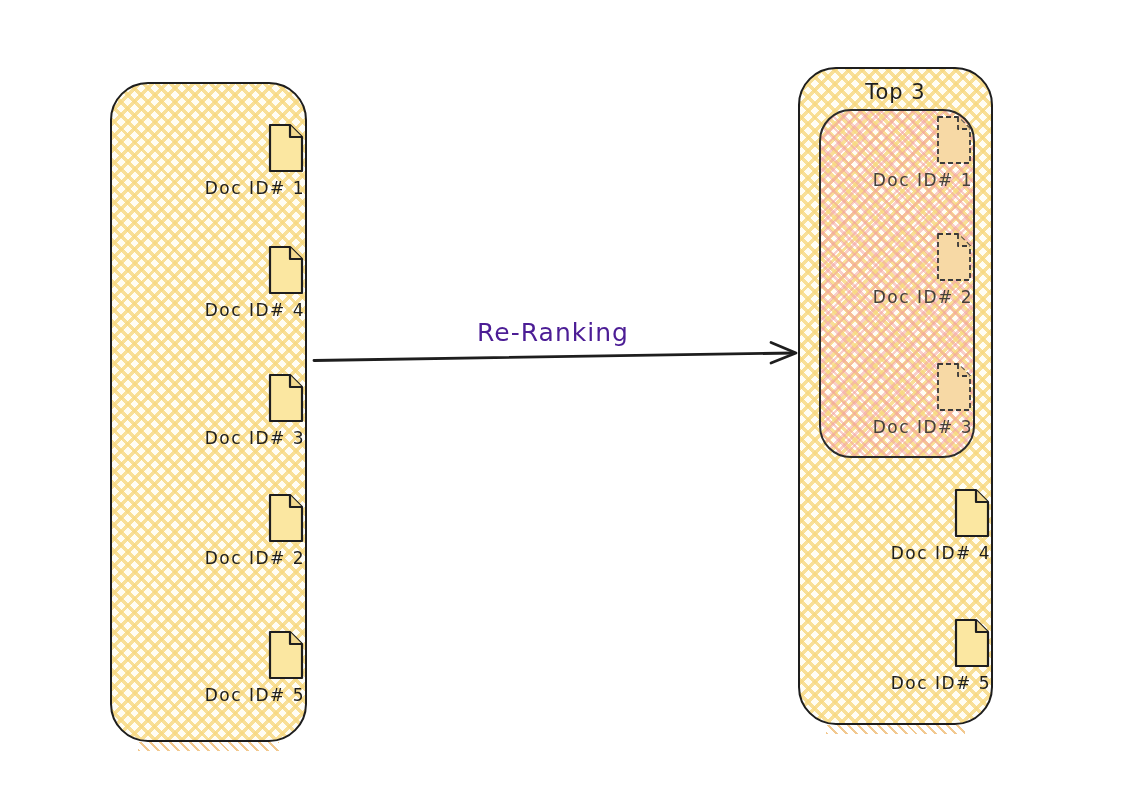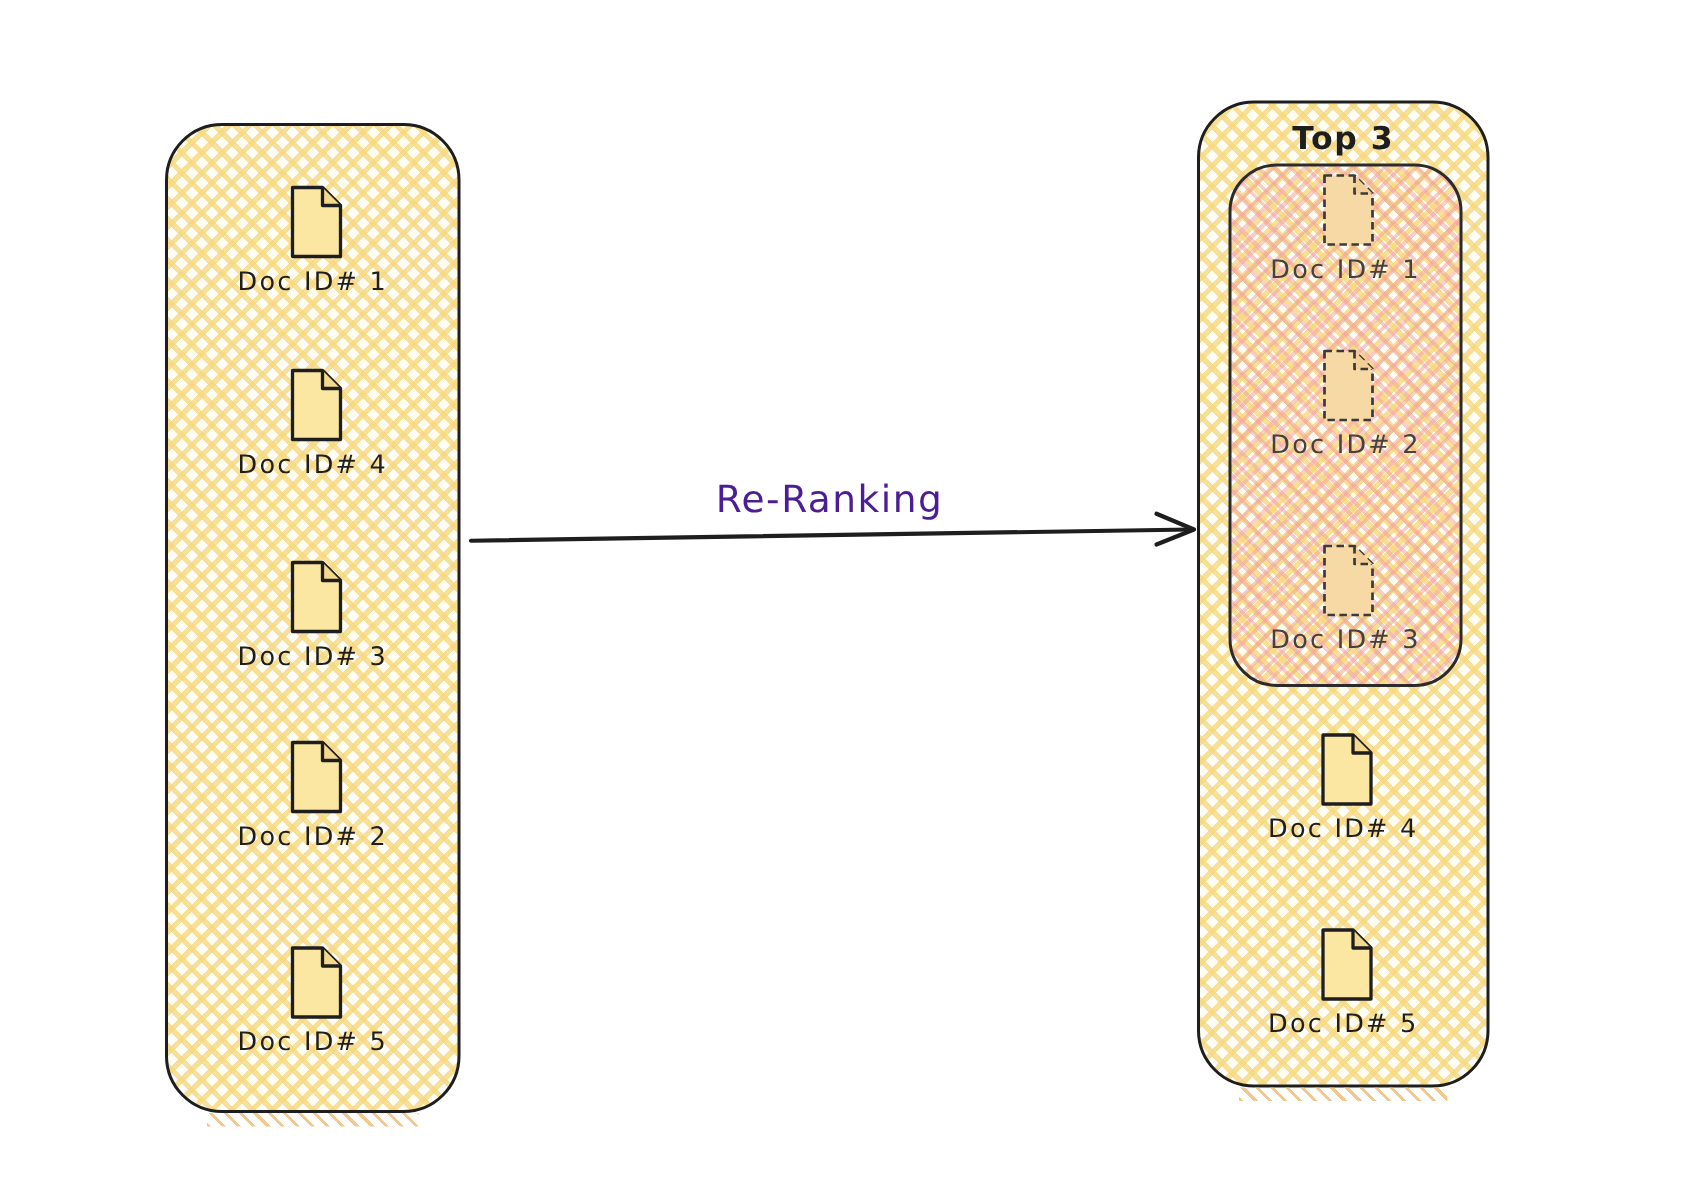--- a/index.html
+++ b/index.html
@@ -30,38 +30,37 @@
     background:repeating-linear-gradient(45deg, rgba(238,182,105,0.75) 0 2px, rgba(0,0,0,0) 2px 7px);
   }
   .panel-left  { left:110px; top:82px;  width:197px; height:660px; }
   .panel-right { left:798px; top:67px;  width:195px; height:658px; }
 
   .panel-title {
     position:absolute; top:11px; left:0; width:100%;
     text-align:center;
     font-size:21px; letter-spacing:1px;
     color:#1e1e1e;
-    font-weight:bold;
   }
 
   
   .inner-box {
     position:absolute;
     left:19px; top:40px; width:156px; height:349px;
     border:2.2px solid #2b2b2b;
     border-radius:32px;
     background-image:
       repeating-linear-gradient(45deg,  rgba(243,160,158,0.50) 0 2.5px, rgba(0,0,0,0) 2.5px 7.5px),
       repeating-linear-gradient(-45deg, rgba(243,160,158,0.50) 0 2.5px, rgba(0,0,0,0) 2.5px 7.5px);
   }
 
   
   .doc-item {
     position:absolute; left:0; width:100%;
-    display:flex; flex-direction:column; align-items:center;
+    display:flex; flex-direction:column; align-items:flex-end;
     gap:5px;
   }
   .doc-label {
     font-size:17px;
     letter-spacing:1.5px;
     white-space:nowrap;
     color:#1e1e1e;
   }
   .inner-box .doc-label { color:#45413c; }
 

